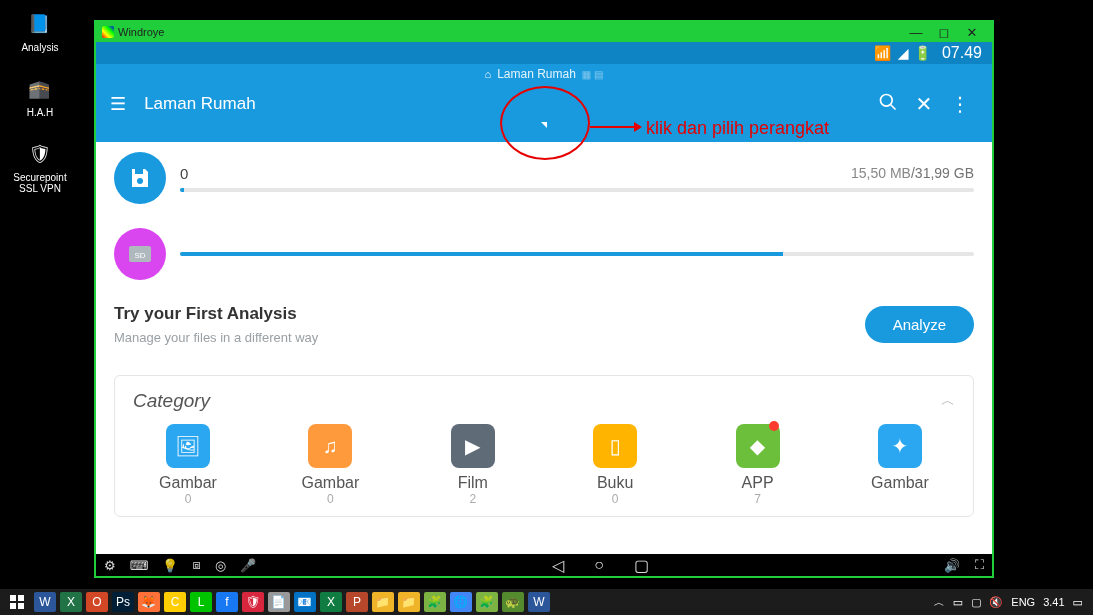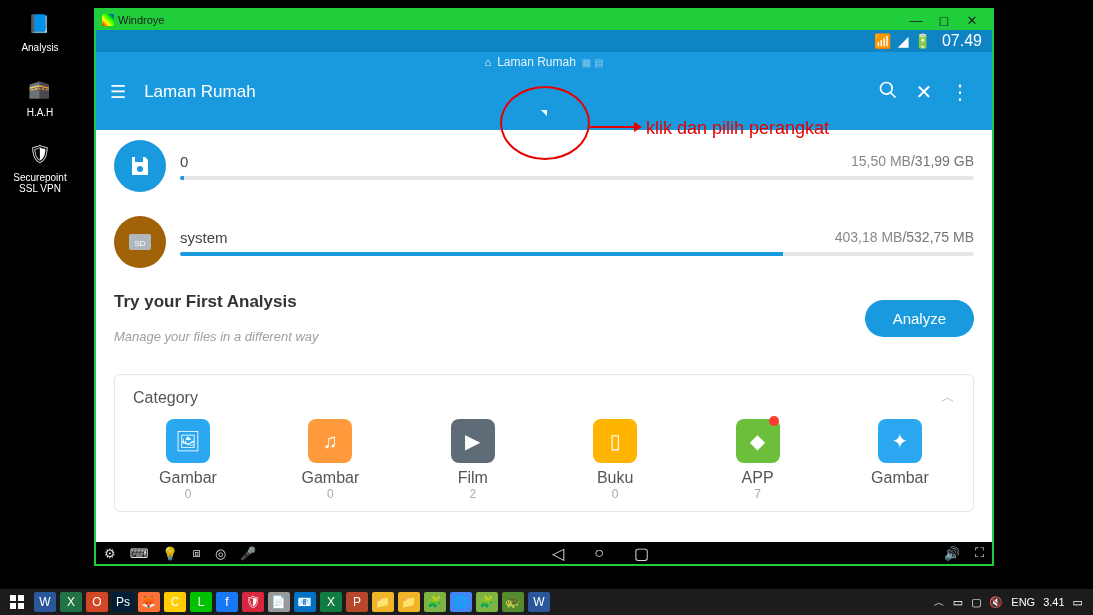--- a/index.html
+++ b/index.html
@@ -4,21 +4,21 @@
 <style>
 * { margin: 0; padding: 0; box-sizing: border-box; font-family: "Segoe UI", Arial, sans-serif; }
 body { width: 1093px; height: 615px; background: #000; position: relative; overflow: hidden; }
 
 
 .desktop-icons { position: absolute; top: 8px; left: 10px; width: 60px; display: flex; flex-direction: column; gap: 20px; align-items: center; }
 .desktop-icon { display: flex; flex-direction: column; align-items: center; color: #fff; font-size: 10px; text-align: center; cursor: pointer; }
 .desktop-icon .ico { width: 32px; height: 32px; margin-bottom: 2px; display:flex; align-items:center; justify-content:center; font-size:18px; }
 
 
-.emulator { position: absolute; left: 94px; top: 8px; width: 900px; height: 558px; border: 2px solid #1fce3a; background: #fff; }
+.emulator { position: absolute; left: 94px; top: 20px; width: 900px; height: 558px; border: 2px solid #1fce3a; background: #fff; }
 .emu-titlebar { height: 20px; background: #1fce3a; display: flex; align-items: center; padding: 0 6px; color: #222; font-size: 11px; }
 .emu-titlebar .emu-icon { width:12px; height:12px; background:linear-gradient(45deg,#f00,#ff0,#0f0,#00f); margin-right:4px; border-radius:2px;}
 .emu-titlebar .spacer { flex: 1; }
 .emu-titlebar .win-btn { width: 28px; text-align: center; cursor: pointer; font-size:13px; color:#222;}
 .emu-titlebar .win-btn.min::before{content:"—";}
 .emu-titlebar .win-btn.max::before{content:"◻";}
 .emu-titlebar .win-btn.close::before{content:"✕";}
 
 
 .status-bar { height: 22px; background: #0f84c5; color: #fff; display: flex; align-items: center; justify-content: flex-end; padding: 0 10px; font-size: 14px; gap:6px;}
@@ -38,37 +38,37 @@
 
 .dropdown-row { height: 18px; background: #1a9ade; display:flex; justify-content:center; align-items:flex-start;}
 .dropdown-tri { width:0; height:0; border-left:6px solid transparent; border-top:6px solid #fff; position:relative; top:-2px;}
 
 
 .content { height: 412px; background: #fff; padding: 10px 18px 0 18px; overflow: hidden; }
 
 .storage-row { display: flex; align-items: center; margin-bottom: 24px; }
 .storage-icon { width: 52px; height: 52px; border-radius: 50%; display: flex; align-items: center; justify-content: center; margin-right: 14px; }
 .storage-icon.blue { background: #1a9ade; }
-.storage-icon.grey { background: #a16207; }
+.storage-icon.grey { background: #d946ef; }
 .storage-info { flex: 1; }
 .storage-top { display: flex; justify-content: space-between; font-size: 14px; color: #555; margin-bottom: 6px; }
 .storage-top .label { color: #444; font-size:15px;}
 .storage-top .size .used { color: #888; }
 .storage-top .size .total { color: #737373; }
 .progress { height: 4px; background: #e6e6e6; border-radius: 2px; overflow: hidden; }
 .progress .fill { height: 100%; background: #1a9ade; }
 
 .analysis-row { display: flex; align-items: center; justify-content: space-between; padding-bottom: 16px; border-bottom: none;}
-.analysis-text h3 { font-size: 17px; color: #333; font-weight:700; margin-bottom:17px;}
-.analysis-text p { font-size: 13px; color: #9aa0a4; font-style: italic; }
+.analysis-text h3 { font-size: 17px; color: #333; font-weight:700; margin-bottom:6px;}
+.analysis-text p { font-size: 13px; color: #9aa0a4; }
 .analyze-btn { background: #1a9ade; color: #fff; border: none; border-radius: 20px; padding: 10px 28px; font-size: 15px; cursor: pointer; }
 
 .category-box { border: 1px solid #e5e5e5; border-radius: 6px; margin-top: 14px; padding: 14px 18px 10px 18px; }
 .category-head { display: flex; justify-content: space-between; align-items: center; margin-bottom: 12px; }
-.category-head .title { font-size: 16px; color: #555; }
+.category-head .title { font-size: 19px; color: #555; font-style: italic; }
 .category-head .chev { color: #bbb; font-size: 14px; cursor:pointer;}
 .cats { display: flex; justify-content: space-between; }
 .cat { display: flex; flex-direction: column; align-items: center; width: 110px; position: relative; cursor:pointer;}
 .cat-icon { width: 44px; height: 44px; border-radius: 8px; display:flex; align-items:center; justify-content:center; color:#fff; font-size:20px; margin-bottom:6px;}
 .cat-label { font-size: 16px; color: #555; }
 .cat-count { font-size: 12px; color: #aaa; }
 .badge { position: absolute; top: -3px; right: 34px; width: 10px; height: 10px; background: #ff3b30; border-radius: 50%; }
 
 
 .emu-bottom { height: 22px; background: #000; color: #fff; display: flex; align-items: center; padding: 0 8px; font-size: 14px; gap:14px;}
@@ -172,24 +172,20 @@
     </div>
 
     <div class="storage-row">
       <div class="storage-icon grey">
         <svg width="26" height="20" viewBox="0 0 26 20">
             <rect x="2" y="2" width="22" height="16" rx="2" fill="#aeb8bd"></rect>
             <text x="13" y="14" font-size="8" fill="#fff" text-anchor="middle" font-family="Arial">SD</text>
           </svg>
       </div>
       <div class="storage-info">
-        <div class="storage-top">
-          <span class="label">system</span>
-          <span class="size"><span class="used">403,18 MB</span><span class="total">/<span>532,75 MB</span></span></span>
-        </div>
         <div class="progress">
             <div class="fill" style="width:76%"></div>
           </div>
       </div>
     </div>
 
     <div class="analysis-row">
       <div class="analysis-text">
         <h3>Try your First Analysis</h3>
         <p>Manage your files in a different way</p>

